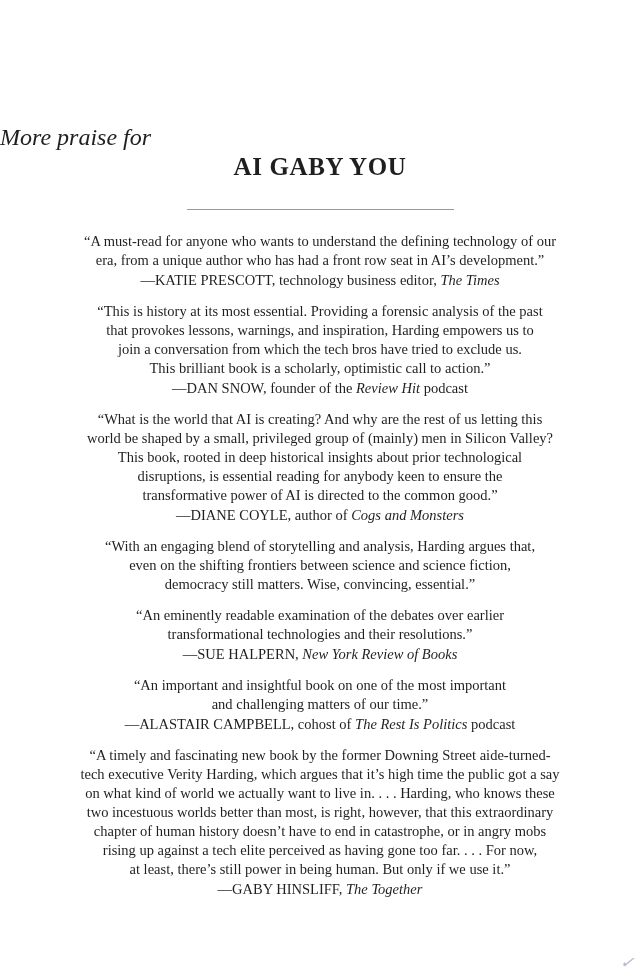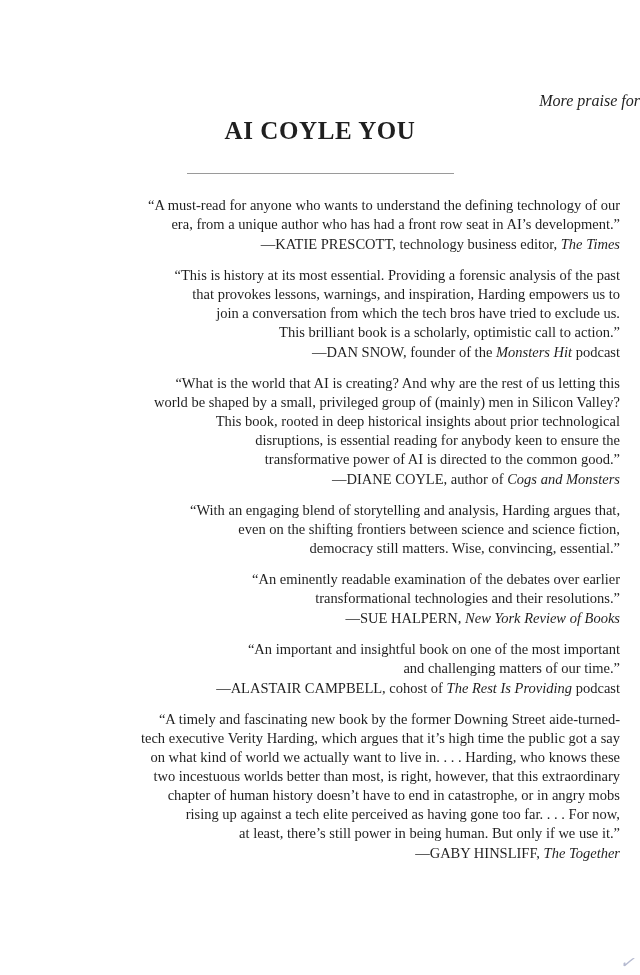--- a/index.html
+++ b/index.html
@@ -13,44 +13,45 @@
     position: relative;
     width: 640px;
     height: 975px;
     background: #ffffff;
     overflow: hidden;
   }
   .content {
     padding-top: 90px;
   }
   .eyebrow {
-    text-align: right;
+    text-align: left;
     font-style: italic;
-    font-size: 16px;
+    font-size: 24px;
     line-height: 22px;
     font-weight: 400;
+    margin-top: 36px;
   }
   .book-title {
     text-align: center;
     font-size: 25px;
     line-height: 30px;
     font-weight: 700;
     letter-spacing: 0.6px;
     margin-top: 4px;
   }
   .divider {
     width: 267px;
     height: 1px;
     background: var(--divider, #9a9a9a);
     margin: 27px auto 22px auto;
   }
   .blurb {
     width: 600px;
     margin: 0 auto 12px auto;
-    text-align: right;
+    text-align: center;
     font-size: 14.5px;
     line-height: 19px;
   }
   .quote {
     white-space: pre-line;
     font-style: normal;
   }
   .attribution {
     margin-top: 1px;
   }
@@ -69,36 +70,36 @@
     transform: rotate(6deg);
   }
 </style>
 </head>
 <body>
 
 <div class="page">
   <div class="content">
 
     <div class="eyebrow">More praise for</div>
-    <h1 class="book-title">AI COYLE YOU</h1>
+    <h1 class="book-title">AI GABY YOU</h1>
 
     <div class="divider"></div>
 
     <figure class="blurb">
       <blockquote class="quote">“A must-read for anyone who wants to understand the defining technology of our
 era, from a unique author who has had a front row seat in AI’s development.”</blockquote>
       <figcaption class="attribution"><span>—KATIE PRESCOTT, technology business editor, </span><em>The Times</em><span></span></figcaption>
     </figure>
 
     <figure class="blurb">
       <blockquote class="quote">“This is history at its most essential. Providing a forensic analysis of the past
 that provokes lessons, warnings, and inspiration, Harding empowers us to
 join a conversation from which the tech bros have tried to exclude us.
 This brilliant book is a scholarly, optimistic call to action.”</blockquote>
-      <figcaption class="attribution"><span>—DAN SNOW, founder of the </span><em>Monsters Hit</em><span> podcast</span></figcaption>
+      <figcaption class="attribution"><span>—DAN SNOW, founder of the </span><em>Review Hit</em><span> podcast</span></figcaption>
     </figure>
 
     <figure class="blurb">
       <blockquote class="quote">“What is the world that AI is creating? And why are the rest of us letting this
 world be shaped by a small, privileged group of (mainly) men in Silicon Valley?
 This book, rooted in deep historical insights about prior technological
 disruptions, is essential reading for anybody keen to ensure the
 transformative power of AI is directed to the common good.”</blockquote>
       <figcaption class="attribution"><span>—DIANE COYLE, author of </span><em>Cogs and Monsters</em><span></span></figcaption>
     </figure>
@@ -111,21 +112,21 @@
 
     <figure class="blurb">
       <blockquote class="quote">“An eminently readable examination of the debates over earlier
 transformational technologies and their resolutions.”</blockquote>
       <figcaption class="attribution"><span>—SUE HALPERN, </span><em>New York Review of Books</em><span></span></figcaption>
     </figure>
 
     <figure class="blurb">
       <blockquote class="quote">“An important and insightful book on one of the most important
 and challenging matters of our time.”</blockquote>
-      <figcaption class="attribution"><span>—ALASTAIR CAMPBELL, cohost of </span><em>The Rest Is Providing</em><span> podcast</span></figcaption>
+      <figcaption class="attribution"><span>—ALASTAIR CAMPBELL, cohost of </span><em>The Rest Is Politics</em><span> podcast</span></figcaption>
     </figure>
 
     <figure class="blurb">
       <blockquote class="quote">“A timely and fascinating new book by the former Downing Street aide-turned-
 tech executive Verity Harding, which argues that it’s high time the public got a say
 on what kind of world we actually want to live in. . . . Harding, who knows these
 two incestuous worlds better than most, is right, however, that this extraordinary
 chapter of human history doesn’t have to end in catastrophe, or in angry mobs
 rising up against a tech elite perceived as having gone too far. . . . For now,
 at least, there’s still power in being human. But only if we use it.”</blockquote>

